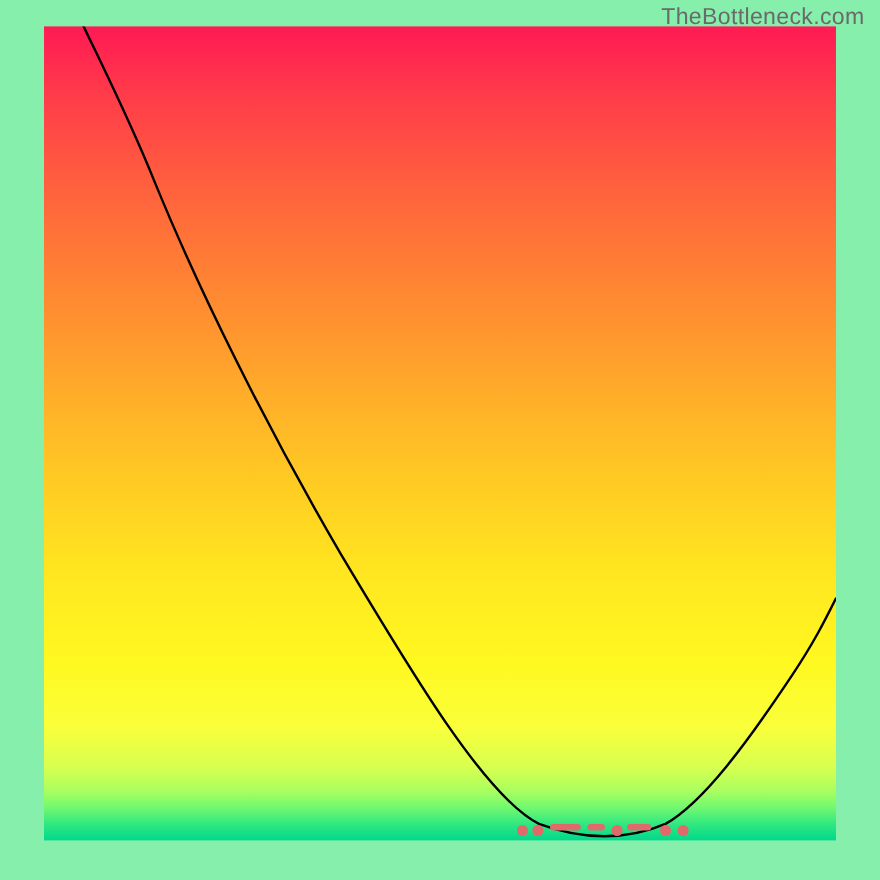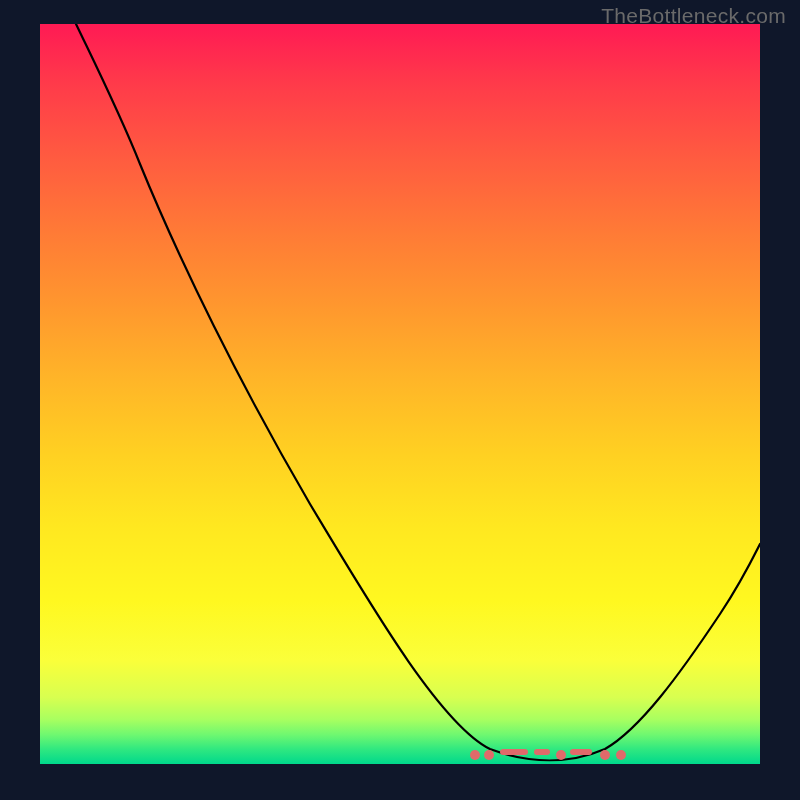--- a/index.html
+++ b/index.html
@@ -10,21 +10,21 @@
     background: #000;
     overflow: hidden;
     font-family: Arial, Helvetica, sans-serif;
   }
   .frame {
     position: absolute;
     left: 0;
     top: 0;
     width: 800px;
     height: 800px;
-    background: #0f172a;
+    background: #86efac;
   }
   .plot-area {
     position: absolute;
     left: 40px;
     top: 24px;
     width: 720px;
     height: 740px;
     background: linear-gradient(to bottom,
       #ff1a54 0%,
       #ff3a4a 8%,

